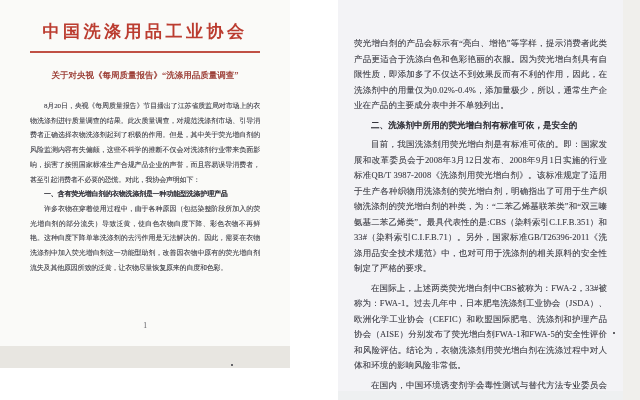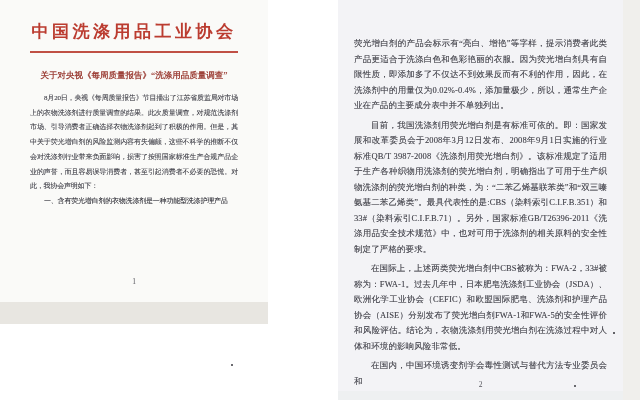--- a/index.html
+++ b/index.html
@@ -6,22 +6,23 @@
   body{
     width:640px;height:400px;
     background:#ffffff;
     font-family:"Liberation Serif","DejaVu Serif",serif;
     position:relative;overflow:hidden;
   }
   .canvas{position:absolute;inset:0;}
 
   
   .page-left{
-    position:absolute;left:0;top:0;width:268px;height:324px;
+    position:absolute;left:0;top:0;width:268px;height:368px;
     background:#fafaf8;
+    padding-left:22px;
   }
   .scan-band{
     position:absolute;left:0;right:0;bottom:0;height:22px;
     background:#e8e6e1;
   }
   .left-inner{position:absolute;left:30px;right:30px;top:0;}
   .org-header{
     margin:22px 0 0 0;
     font-size:17px;line-height:20px;font-weight:bold;
     letter-spacing:3.5px;text-align:center;
@@ -30,27 +31,27 @@
   }
   .red-rule{
     margin-top:9px;height:2px;background:#c05045;
   }
   .doc-title{
     margin-top:15px;text-align:center;
     font-size:8.5px;line-height:15px;font-weight:bold;
     color:#9e423a;
   }
   .body-left{
-    margin-top:8px;
+    margin-top:16px;
     font-size:7px;line-height:14.7px;letter-spacing:-0.2px;
     color:#4a4a52;text-align:justify;
     text-shadow:0 0 0.4px rgba(74,74,82,0.55);
   }
   .body-left p{margin:0;text-indent:2em;}
-  .body-left p.heading{font-weight:normal;color:#35353d;}
+  .body-left p.heading{font-weight:bold;color:#35353d;}
 
   
   .page-right{
     position:absolute;left:338px;top:0;width:285px;height:400px;
     background:#f3f3f6;
   }
   .right-bottom{
     position:absolute;left:0;right:0;bottom:0;height:9px;background:#eef0f1;
   }
   .right-edge-strip{
@@ -87,29 +88,31 @@
   <div class="page-left">
     <div class="left-inner">
       <h1 class="org-header">中国洗涤用品工业协会</h1>
       <div class="red-rule"></div>
       <div class="doc-title">
         <div>关于对央视《每周质量报告》“洗涤用品质量调查”</div>
       </div>
       <div class="body-left">
         <p>8月20日，央视《每周质量报告》节目播出了江苏省质监局对市场上的衣物洗涤剂进行质量调查的结果。此次质量调查，对规范洗涤剂市场、引导消费者正确选择衣物洗涤剂起到了积极的作用。但是，其中关于荧光增白剂的风险监测内容有失偏颇，这些不科学的推断不仅会对洗涤剂行业带来负面影响，损害了按照国家标准生产合规产品企业的声誉，而且容易误导消费者，甚至引起消费者不必要的恐慌。对此，我协会声明如下：</p>
         <p class="heading">一、含有荧光增白剂的衣物洗涤剂是一种功能型洗涤护理产品</p>
+        <p>许多衣物在穿着使用过程中，由于各种原因（包括染整阶段所加入的荧光增白剂的部分流失）导致泛黄，使白色衣物白度下降、彩色衣物不再鲜艳。这种白度下降单靠洗涤剂的去污作用是无法解决的。因此，需要在衣物洗涤剂中加入荧光增白剂这一功能型助剂，改善因衣物中原有的荧光增白剂流失及其他原因所致的泛黄，让衣物尽量恢复原来的白度和色彩。</p>
       </div>
     </div>
     <div class="page-num left">1</div>
     <div class="scan-band"></div>
   </div>
 
   <div class="page-right">
     <div class="body-right">
       <p class="no-indent">荧光增白剂的产品会标示有“亮白、增艳”等字样，提示消费者此类产品更适合于洗涤白色和色彩艳丽的衣服。因为荧光增白剂具有自限性质，即添加多了不仅达不到效果反而有不利的作用，因此，在洗涤剂中的用量仅为0.02%-0.4%，添加量极少，所以，通常生产企业在产品的主要成分表中并不单独列出。</p>
+      <p class="heading">二、洗涤剂中所用的荧光增白剂有标准可依，是安全的</p>
       <p>目前，我国洗涤剂用荧光增白剂是有标准可依的。即：国家发展和改革委员会于2008年3月12日发布、2008年9月1日实施的行业标准QB/T 3987-2008《洗涤剂用荧光增白剂》。该标准规定了适用于生产各种织物用洗涤剂的荧光增白剂，明确指出了可用于生产织物洗涤剂的荧光增白剂的种类，为：“二苯乙烯基联苯类”和“双三嗪氨基二苯乙烯类”。最具代表性的是:CBS（染料索引C.I.F.B.351）和33#（染料索引C.I.F.B.71）。另外，国家标准GB/T26396-2011《洗涤用品安全技术规范》中，也对可用于洗涤剂的相关原料的安全性制定了严格的要求。</p>
       <p>在国际上，上述两类荧光增白剂中CBS被称为：FWA-2，33#被称为：FWA-1。过去几年中，日本肥皂洗涤剂工业协会（JSDA）、欧洲化学工业协会（CEFIC）和欧盟国际肥皂、洗涤剂和护理产品协会（AISE）分别发布了荧光增白剂FWA-1和FWA-5的安全性评价和风险评估。结论为，衣物洗涤剂用荧光增白剂在洗涤过程中对人体和环境的影响风险非常低。</p>
       <p>在国内，中国环境诱变剂学会毒性测试与替代方法专业委员会和</p>
     </div>
     <div class="page-num right">2</div>
     <div class="right-bottom"></div>
   </div>
 
   <div class="right-edge-strip"></div>
 

